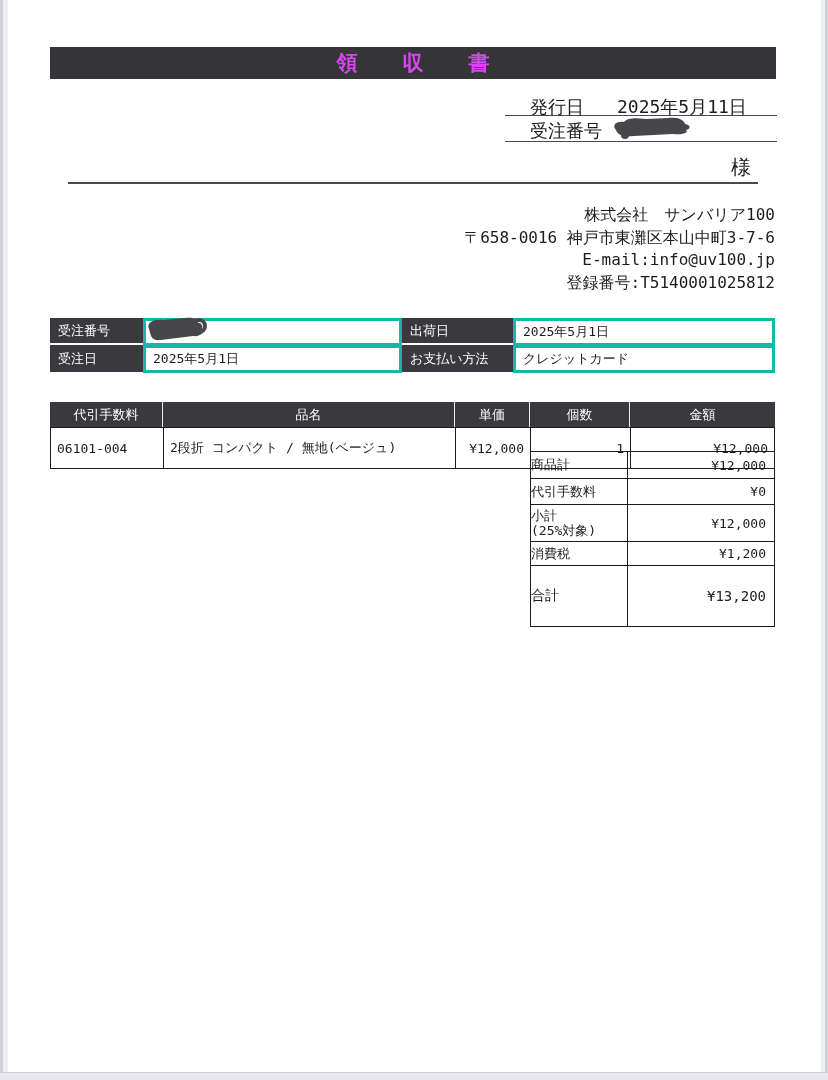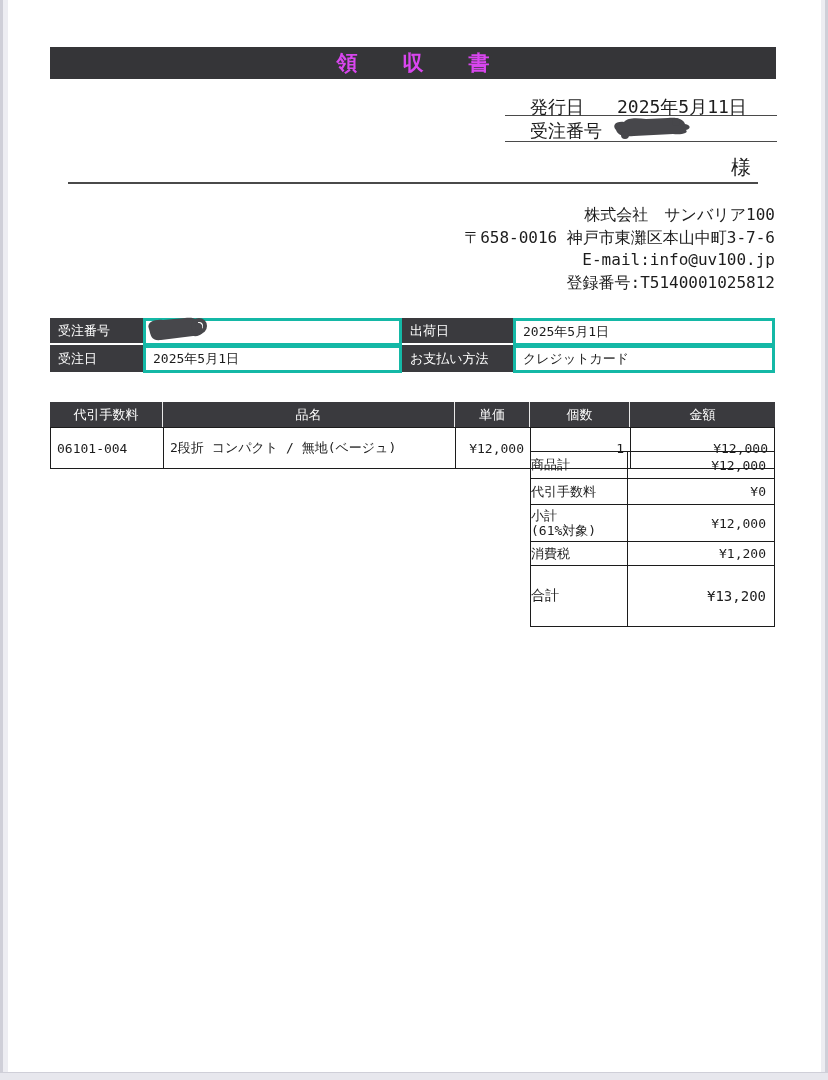--- a/index.html
+++ b/index.html
@@ -168,21 +168,21 @@
       <div class="tt-lbl">商品計</div>
       <div class="tt-val">¥12,000</div>
     </div>
     <div class="tt-row h27">
       <div class="tt-lbl">代引手数料</div>
       <div class="tt-val">¥0</div>
     </div>
     <div class="tt-row h38">
       <div class="tt-lbl tt-sub">
         <span>小計</span>
-        <span>(61%対象)</span>
+        <span>(25%対象)</span>
       </div>
       <div class="tt-val">¥12,000</div>
     </div>
     <div class="tt-row h25">
       <div class="tt-lbl">消費税</div>
       <div class="tt-val">¥1,200</div>
     </div>
     <div class="tt-row h62 tt-grand">
       <div class="tt-lbl">合計</div>
       <div class="tt-val">¥13,200</div>

